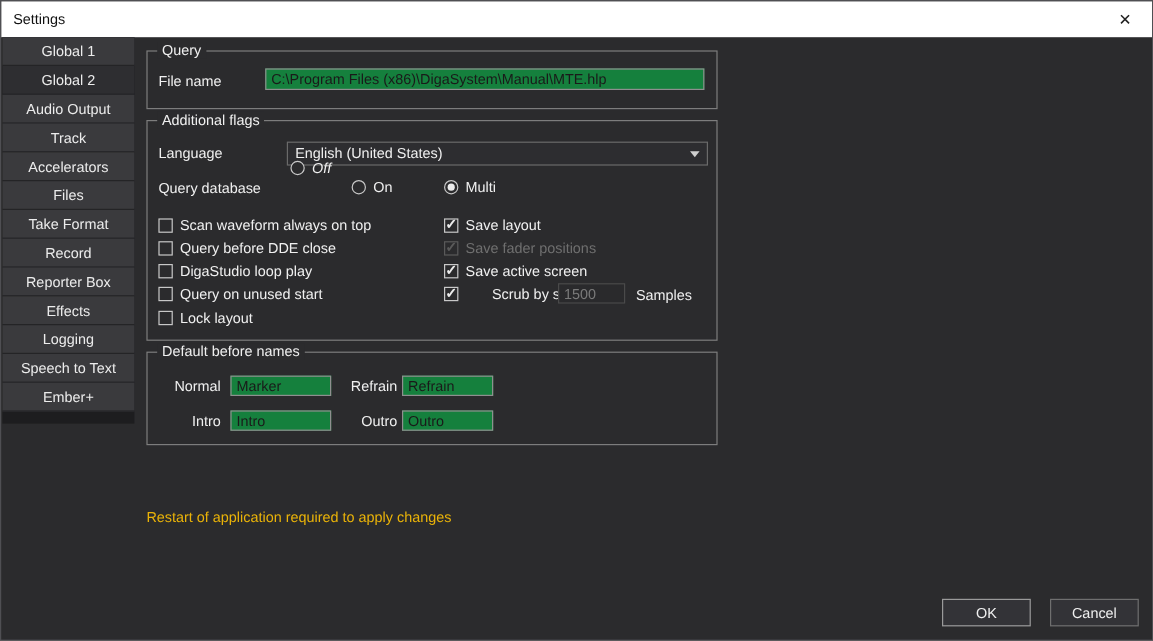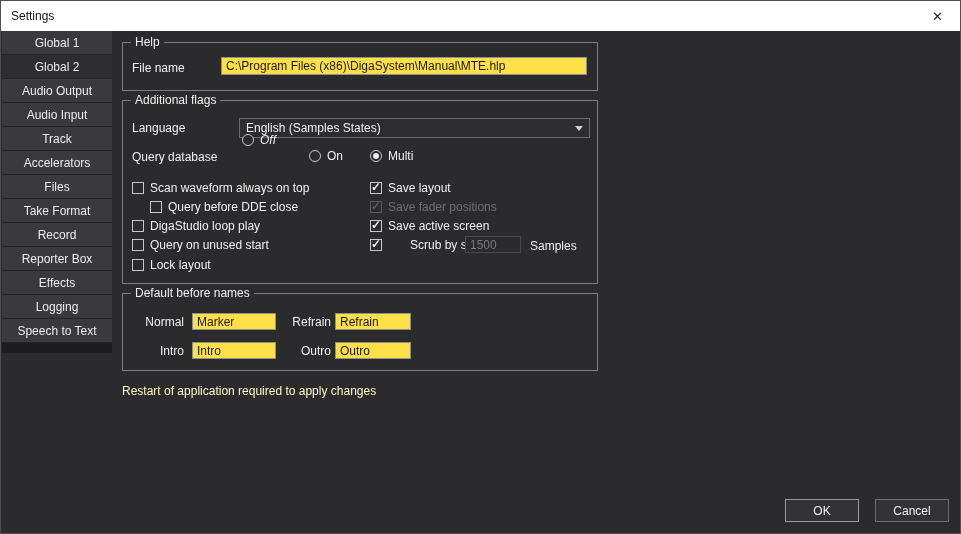--- a/index.html
+++ b/index.html
@@ -34,21 +34,21 @@
   
   .group {
     position:absolute; border:1px solid #7d7d7d; background:#2b2b2d;
   }
   .legend {
     position:absolute; top:-8px; left:8px; padding:0 4px;
     background:#2b2b2d; color:#f0f0f0; font-size:12px;
   }
   .lbl { position:absolute; color:#f0f0f0; font-size:12px; white-space:nowrap; }
   .txt-input {
-    position:absolute; background:#fde047; border:1px solid #8f8f8f;
+    position:absolute; background:#15803d; border:1px solid #8f8f8f;
     color:#1a1a1a; font-size:12px; font-family:"Liberation Sans", sans-serif;
     padding:0 4px; height:18px;
   }
   .txt-input:disabled, .txt-input.disabled {
     background:#2a2a2c; border:1px solid #4a4a4a; color:#7a7a7a;
   }
   
   .dropdown {
     position:absolute; background:#2d2d30; border:1px solid #6a6a6a;
     color:#f0f0f0; display:flex; align-items:center; padding:0 6px;
@@ -84,82 +84,82 @@
   .ctl-row.disabled .cb { border-color:#5a5a5a; }
   .ctl-row.disabled.checked .cb::after { color:#5a5a5a; }
   
   .btn {
     position:absolute; width:74px; height:23px; background:#333337;
     color:#f0f0f0; font-size:12px; display:flex; align-items:center;
     justify-content:center; cursor:pointer;
   }
   .btn.primary { border:1px solid #9a9a9a; }
   .btn.normal { border:1px solid #6f6f6f; }
-  .note { position:absolute; color:#fef9c3; font-size:12px; }
+  .note { position:absolute; color:#eab308; font-size:12px;margin-top:40px; }
 </style>
 </head>
 <body>
 
 <div class="window">
 
   <div class="titlebar">
     <span class="title">Settings</span>
     <span class="close-btn">✕</span>
   </div>
 
   <div class="sidebar">
     <div class="side-item">Global 1</div>
     <div class="side-item selected">Global 2</div>
     <div class="side-item">Audio Output</div>
-    <div class="side-item">Audio Input</div>
     <div class="side-item">Track</div>
     <div class="side-item">Accelerators</div>
     <div class="side-item">Files</div>
     <div class="side-item">Take Format</div>
     <div class="side-item">Record</div>
     <div class="side-item">Reporter Box</div>
     <div class="side-item">Effects</div>
     <div class="side-item">Logging</div>
     <div class="side-item">Speech to Text</div>
+    <div class="side-item">Ember+</div>
   </div>
 
   <div class="group" style="left:121px; top:41px; width:476px; height:49px;">
-    <span class="legend">Help</span>
+    <span class="legend">Query</span>
     <span class="lbl" style="left:9px; top:18px;">File name</span>
     <input class="txt-input" style="left: 98px; top: 14px; width: 366px;" readonly="" value="C:\Program Files (x86)\DigaSystem\Manual\MTE.hlp">
   </div>
 
   <div class="group" style="left:121px; top:99px; width:476px; height:184px;">
     <span class="legend">Additional flags</span>
 
     <span class="lbl" style="left:9px; top:20px;">Language</span>
     <div class="dropdown" style="left:116px; top:17px; width:351px; height:20px;">
-      <span class="dd-text">English (Samples States)</span>
+      <span class="dd-text">English (United States)</span>
       <span class="dd-arrow"></span>
     </div>
 
     <span class="lbl" style="left:9px; top:49px;">Query database</span>
     <label class="ctl-row" style="left:119px; top:32px;font-style:italic;">
       <span class="rb"></span>
       <span>Off</span>
     </label>
-    <label class="ctl-row" style="left:186px; top:48px;">
+    <label class="ctl-row" style="left:170px; top:48px;">
       <span class="rb"></span>
       <span>On</span>
     </label>
     <label class="ctl-row checked" style="left:247px; top:48px;">
       <span class="rb"></span>
       <span>Multi</span>
     </label>
 
     <label class="ctl-row" style="left:9px; top:80px;">
       <span class="cb"></span>
       <span>Scan waveform always on top</span>
     </label>
-    <label class="ctl-row" style="left:27px; top:99px;">
+    <label class="ctl-row" style="left:9px; top:99px;">
       <span class="cb"></span>
       <span>Query before DDE close</span>
     </label>
     <label class="ctl-row" style="left:9px; top:118px;">
       <span class="cb"></span>
       <span>DigaStudio loop play</span>
     </label>
     <label class="ctl-row" style="left:9px; top:137px;">
       <span class="cb"></span>
       <span>Query on unused start</span>

